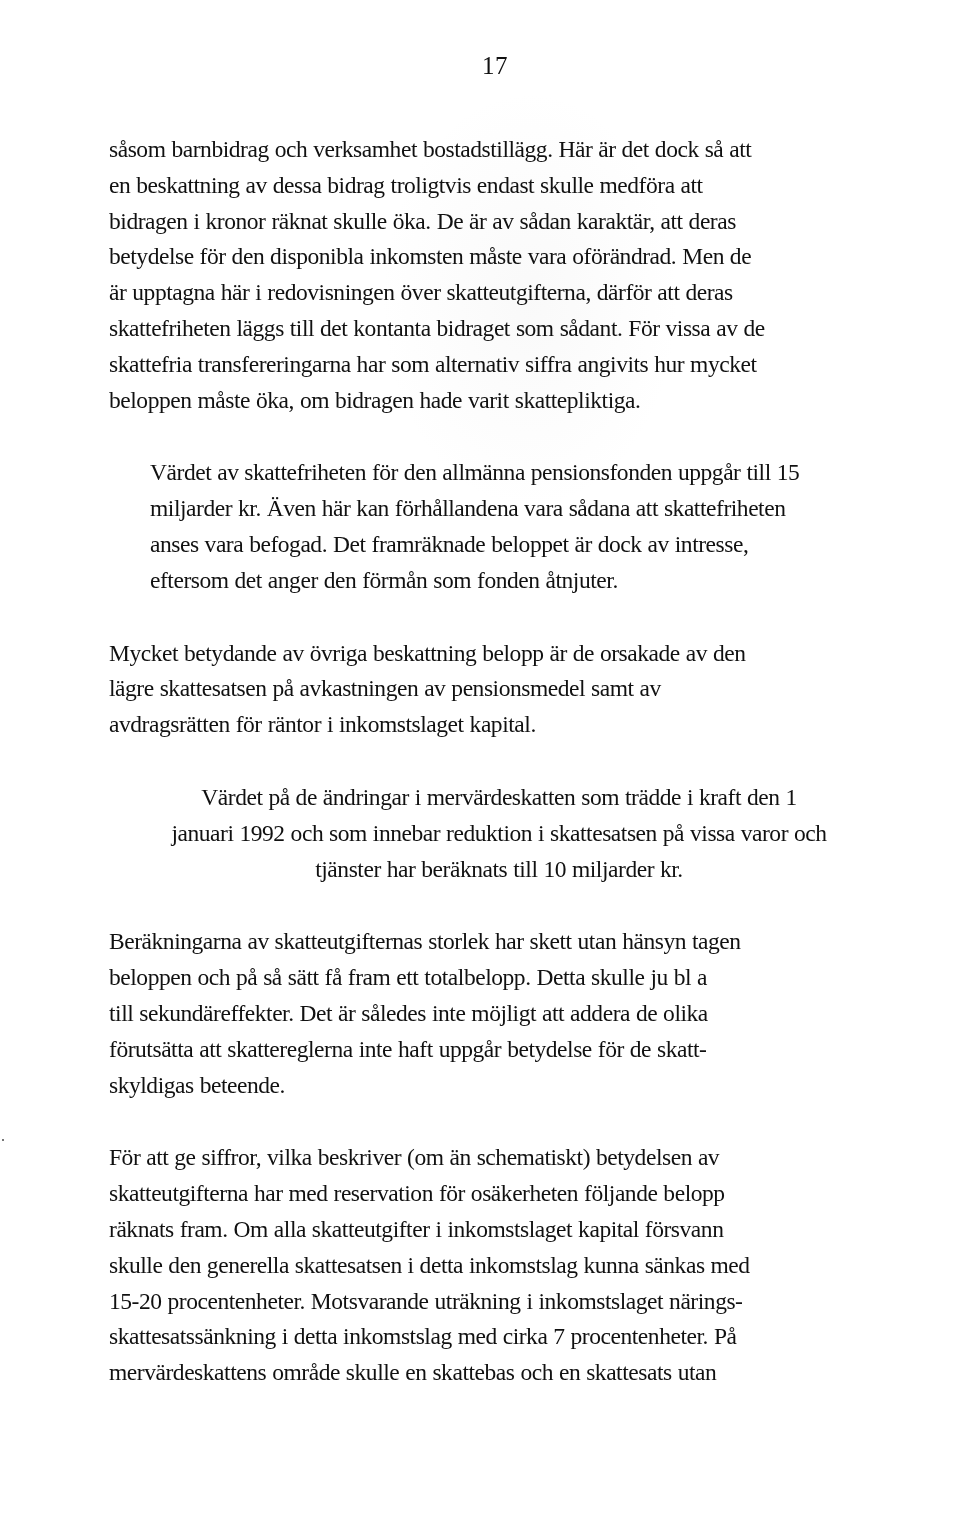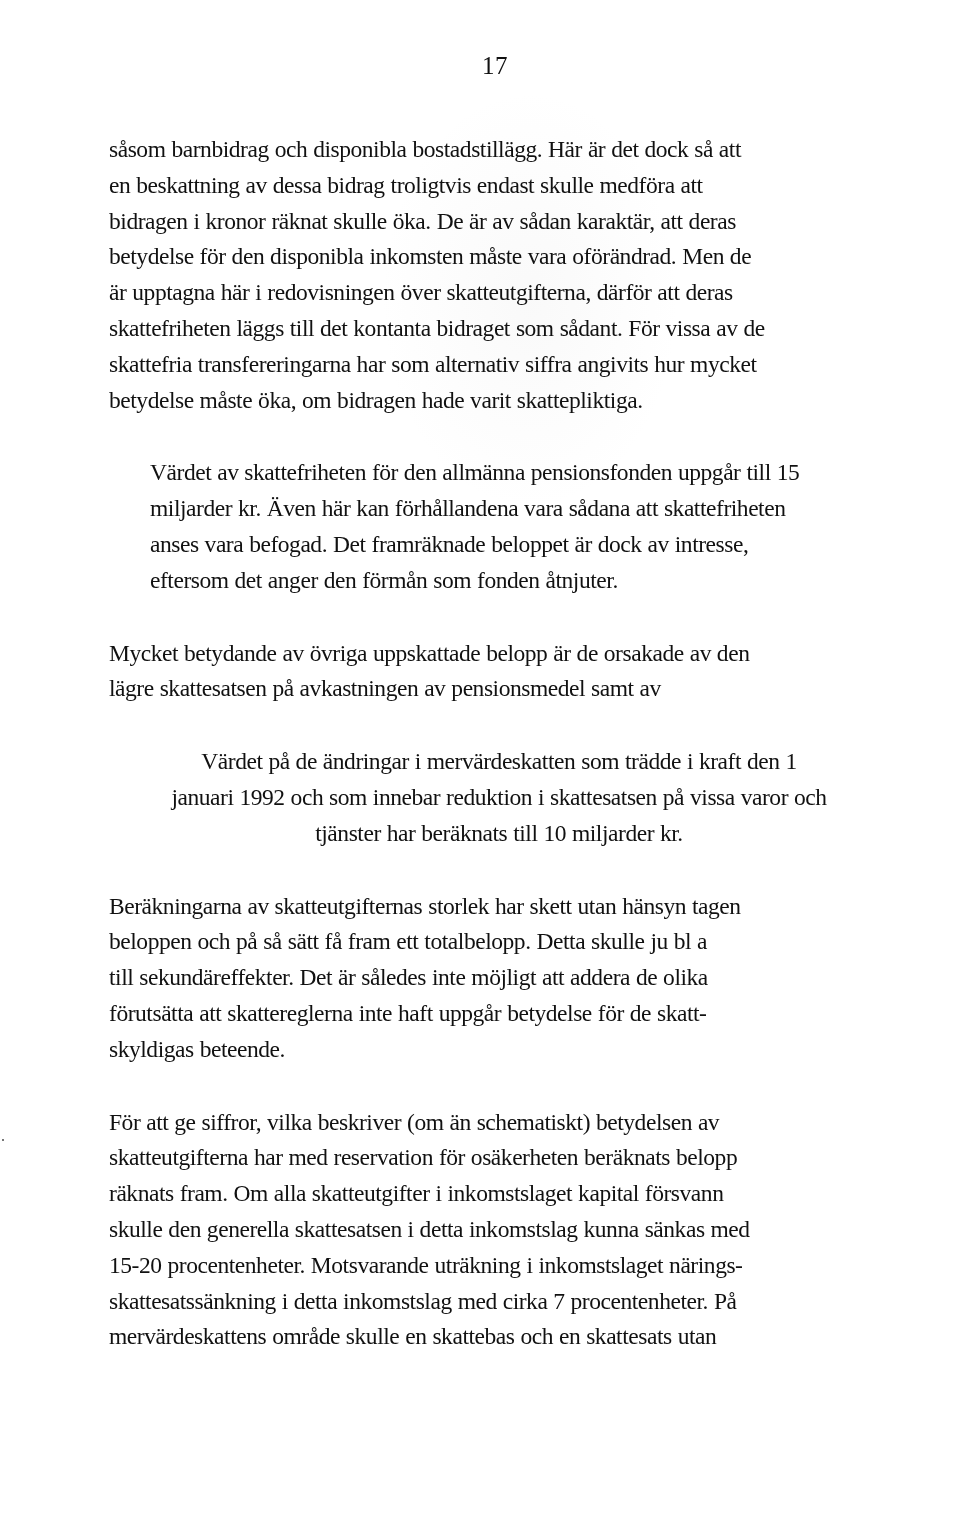--- a/index.html
+++ b/index.html
@@ -77,59 +77,60 @@
 
 <div class="page">
   <div class="scan-smudge"></div>
   <div class="edge-dot"></div>
 
   <div class="page-number">17</div>
 
   <div class="body-text">
 
     <p class="para p1">
-      <span class="line">såsom barnbidrag och disponibla bostadstillägg. Här är det dock så att</span>
+      <span class="line">såsom barnbidrag och verksamhet bostadstillägg. Här är det dock så att</span>
       <span class="line">en beskattning av dessa bidrag troligtvis endast skulle medföra att</span>
       <span class="line">bidragen i kronor räknat skulle öka. De är av sådan karaktär, att deras</span>
       <span class="line">betydelse för den disponibla inkomsten måste vara oförändrad. Men de</span>
       <span class="line">är upptagna här i redovisningen över skatteutgifterna, därför att deras</span>
       <span class="line">skattefriheten läggs till det kontanta bidraget som sådant. För vissa av de</span>
       <span class="line">skattefria transfereringarna har som alternativ siffra angivits hur mycket</span>
-      <span class="line">betydelse måste öka, om bidragen hade varit skattepliktiga.</span>
+      <span class="line">beloppen måste öka, om bidragen hade varit skattepliktiga.</span>
     </p>
 
     <p class="para p2">
       <span class="line">Värdet av skattefriheten för den allmänna pensionsfonden uppgår till 15</span>
       <span class="line">miljarder kr. Även här kan förhållandena vara sådana att skattefriheten</span>
       <span class="line">anses vara befogad. Det framräknade beloppet är dock av intresse,</span>
       <span class="line">eftersom det anger den förmån som fonden åtnjuter.</span>
     </p>
 
     <p class="para p3">
-      <span class="line">Mycket betydande av övriga uppskattade belopp är de orsakade av den</span>
+      <span class="line">Mycket betydande av övriga beskattning belopp är de orsakade av den</span>
       <span class="line">lägre skattesatsen på avkastningen av pensionsmedel samt av</span>
+      <span class="line">avdragsrätten för räntor i inkomstslaget kapital.</span>
     </p>
 
     <p class="para p4">
       <span class="line">Värdet på de ändringar i mervärdeskatten som trädde i kraft den 1</span>
       <span class="line">januari 1992 och som innebar reduktion i skattesatsen på vissa varor och</span>
       <span class="line">tjänster har beräknats till 10 miljarder kr.</span>
     </p>
 
     <p class="para p5">
       <span class="line">Beräkningarna av skatteutgifternas storlek har skett utan hänsyn tagen</span>
       <span class="line">beloppen och på så sätt få fram ett totalbelopp. Detta skulle ju bl a</span>
       <span class="line">till sekundäreffekter. Det är således inte möjligt att addera de olika</span>
       <span class="line">förutsätta att skattereglerna inte haft uppgår betydelse för de skatt-</span>
       <span class="line">skyldigas beteende.</span>
     </p>
 
     <p class="para p6">
       <span class="line">För att ge siffror, vilka beskriver (om än schematiskt) betydelsen av</span>
-      <span class="line">skatteutgifterna har med reservation för osäkerheten beräknats belopp</span>
+      <span class="line">skatteutgifterna har med reservation för osäkerheten följande belopp</span>
       <span class="line">räknats fram. Om alla skatteutgifter i inkomstslaget kapital försvann</span>
       <span class="line">skulle den generella skattesatsen i detta inkomstslag kunna sänkas med</span>
       <span class="line">15-20 procentenheter. Motsvarande uträkning i inkomstslaget närings-</span>
       <span class="line">skattesatssänkning i detta inkomstslag med cirka 7 procentenheter. På</span>
       <span class="line">mervärdeskattens område skulle en skattebas och en skattesats utan</span>
     </p>
 
   </div>
 </div>
 

